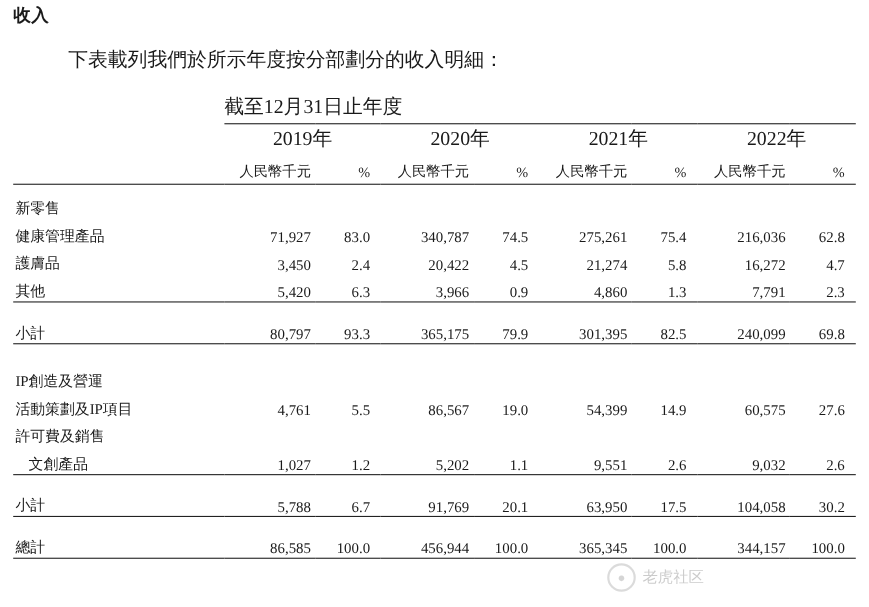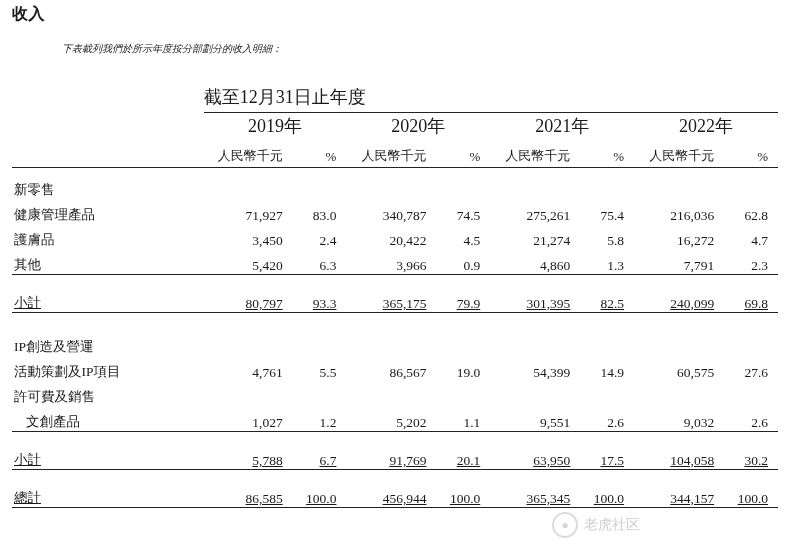--- a/index.html
+++ b/index.html
@@ -26,22 +26,21 @@
     left: 12px;
     top: 4px;
     font-size: 16px;
     font-weight: bold;
     letter-spacing: 0.5px;
   }
   .intro {
     position: absolute;
     left: 62px;
     top: 42px;
-    font-size: 10px;
-    font-style: italic;
+    font-size: 18px;
   }
   table.fin {
     position: absolute;
     left: 12px;
     top: 84px;
     width: 766px;
     border-collapse: collapse;
     font-size: 13.5px;
   }
   table.fin td, table.fin th {
@@ -92,21 +91,21 @@
   .unit-pct {
     text-align: right;
     font-size: 13px;
     padding-right: 10px !important;
     padding-bottom: 2px !important;
   }
   .group-head td {
     font-weight: bold;
     padding-top: 6px !important;
   }
-  .bold td { font-weight: bold; text-decoration: underline; }
+  .bold td { font-weight: bold; }
   .bot-border td { border-bottom: 1px solid #222; margin-top: 40px; }
   .spacer td { height: 12px; }
   .indent1 { padding-left: 14px !important; }
   .watermark {
     position: absolute;
     right: 14px;
     bottom: 14px;
     display: flex;
     align-items: center;
     gap: 6px;

